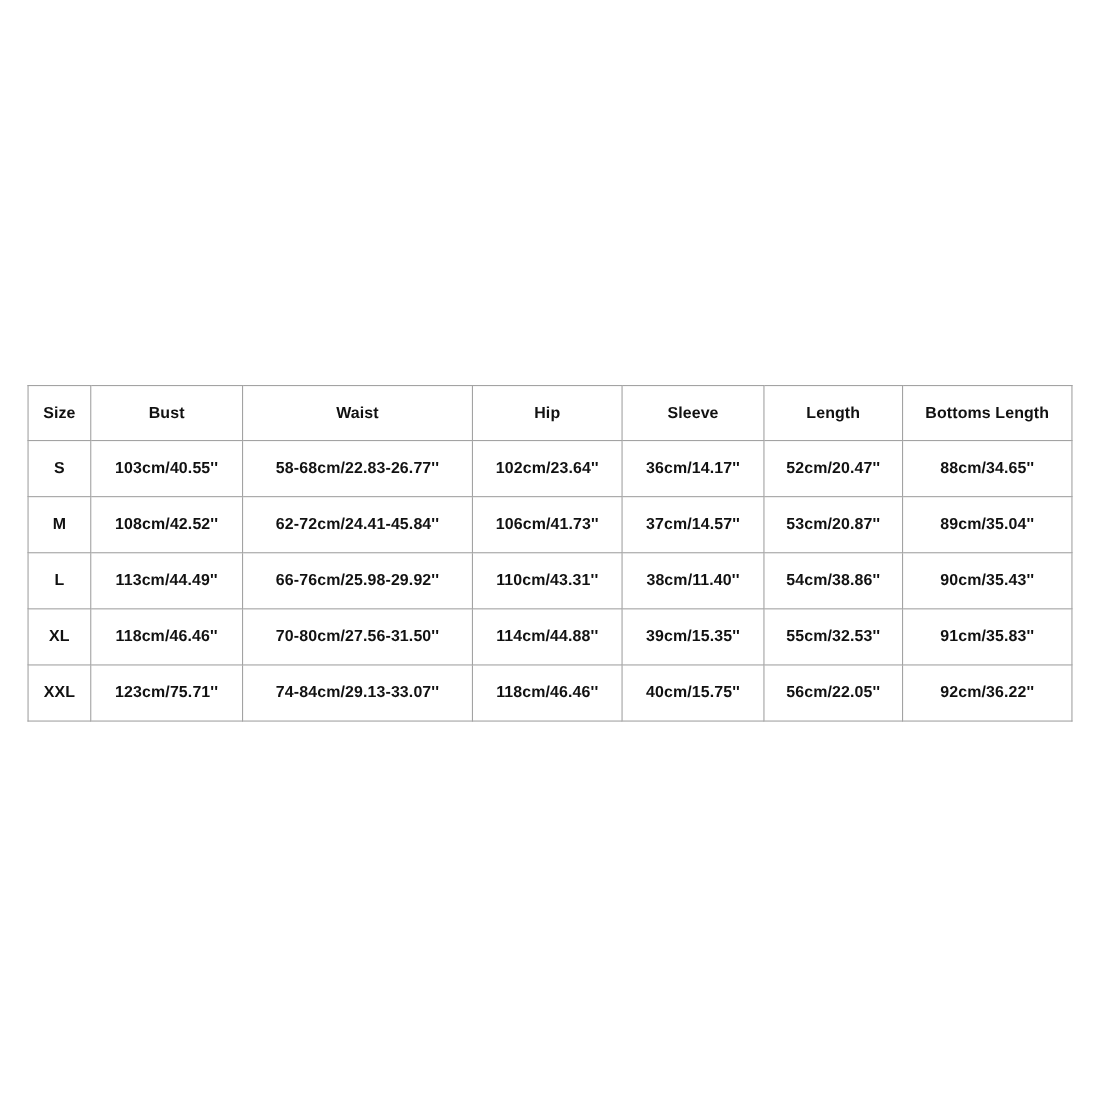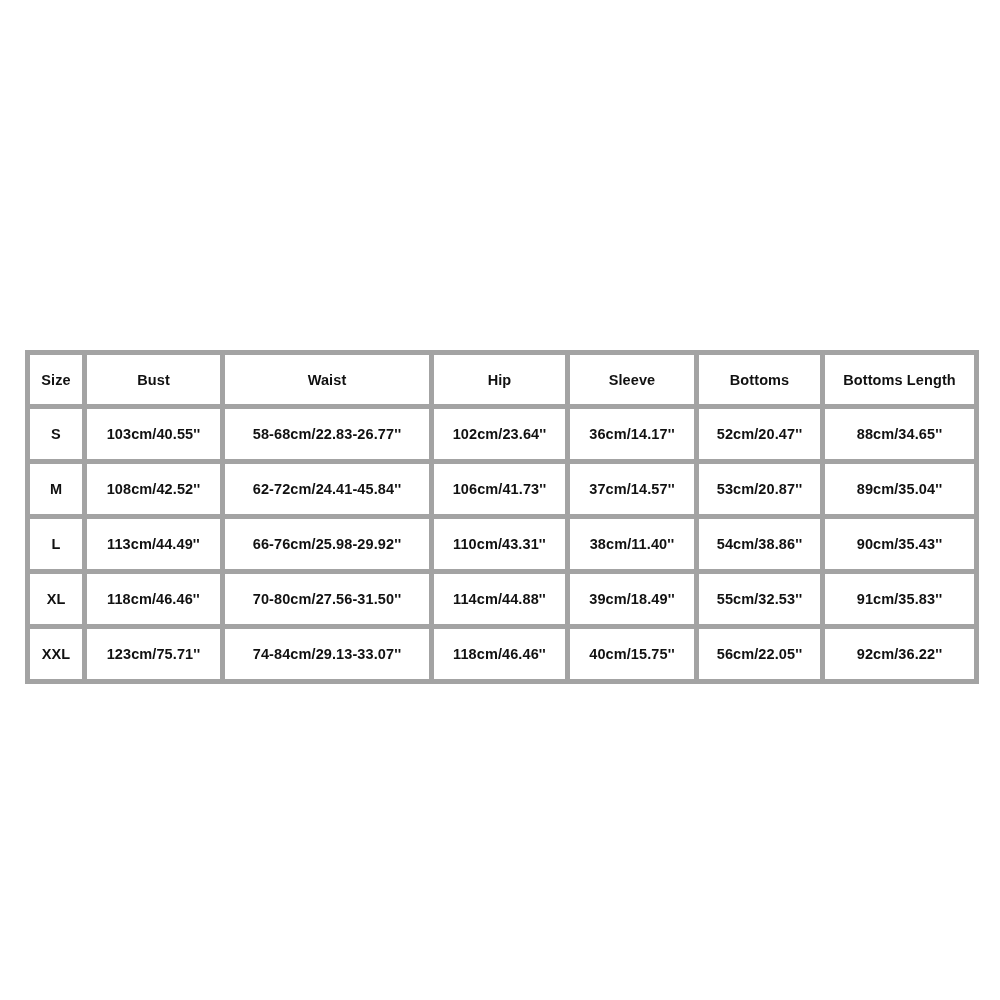--- a/index.html
+++ b/index.html
@@ -21,21 +21,21 @@
     width: 949px;
   }
   table.size-chart {
     border-collapse: collapse;
     table-layout: fixed;
     width: 949px;
     background: #ffffff;
   }
   table.size-chart th,
   table.size-chart td {
-    border: 5px solid #a3a3a3;
+    border: 1px solid #a3a3a3;
     text-align: center;
     vertical-align: middle;
     color: #111111;
     font-weight: bold;
     font-size: 14.5px;
     letter-spacing: 0.1px;
     height: 50px;
     padding: 0 4px;
     white-space: nowrap;
   }
@@ -66,21 +66,21 @@
         <col class="c5">
         <col class="c6">
     </colgroup>
     <thead>
       <tr>
         <th>Size</th>
         <th>Bust</th>
         <th>Waist</th>
         <th>Hip</th>
         <th>Sleeve</th>
-        <th>Bottoms</th>
+        <th>Length</th>
         <th>Bottoms Length</th>
       </tr>
     </thead>
     <tbody>
       <tr>
         <td>S</td>
         <td>103cm/40.55''</td>
         <td>58-68cm/22.83-26.77''</td>
         <td>102cm/23.64''</td>
         <td>36cm/14.17''</td>
@@ -103,21 +103,21 @@
         <td>110cm/43.31''</td>
         <td>38cm/11.40''</td>
         <td>54cm/38.86''</td>
         <td>90cm/35.43''</td>
       </tr>
       <tr>
         <td>XL</td>
         <td>118cm/46.46''</td>
         <td>70-80cm/27.56-31.50''</td>
         <td>114cm/44.88''</td>
-        <td>39cm/18.49''</td>
+        <td>39cm/15.35''</td>
         <td>55cm/32.53''</td>
         <td>91cm/35.83''</td>
       </tr>
       <tr>
         <td>XXL</td>
         <td>123cm/75.71''</td>
         <td>74-84cm/29.13-33.07''</td>
         <td>118cm/46.46''</td>
         <td>40cm/15.75''</td>
         <td>56cm/22.05''</td>

